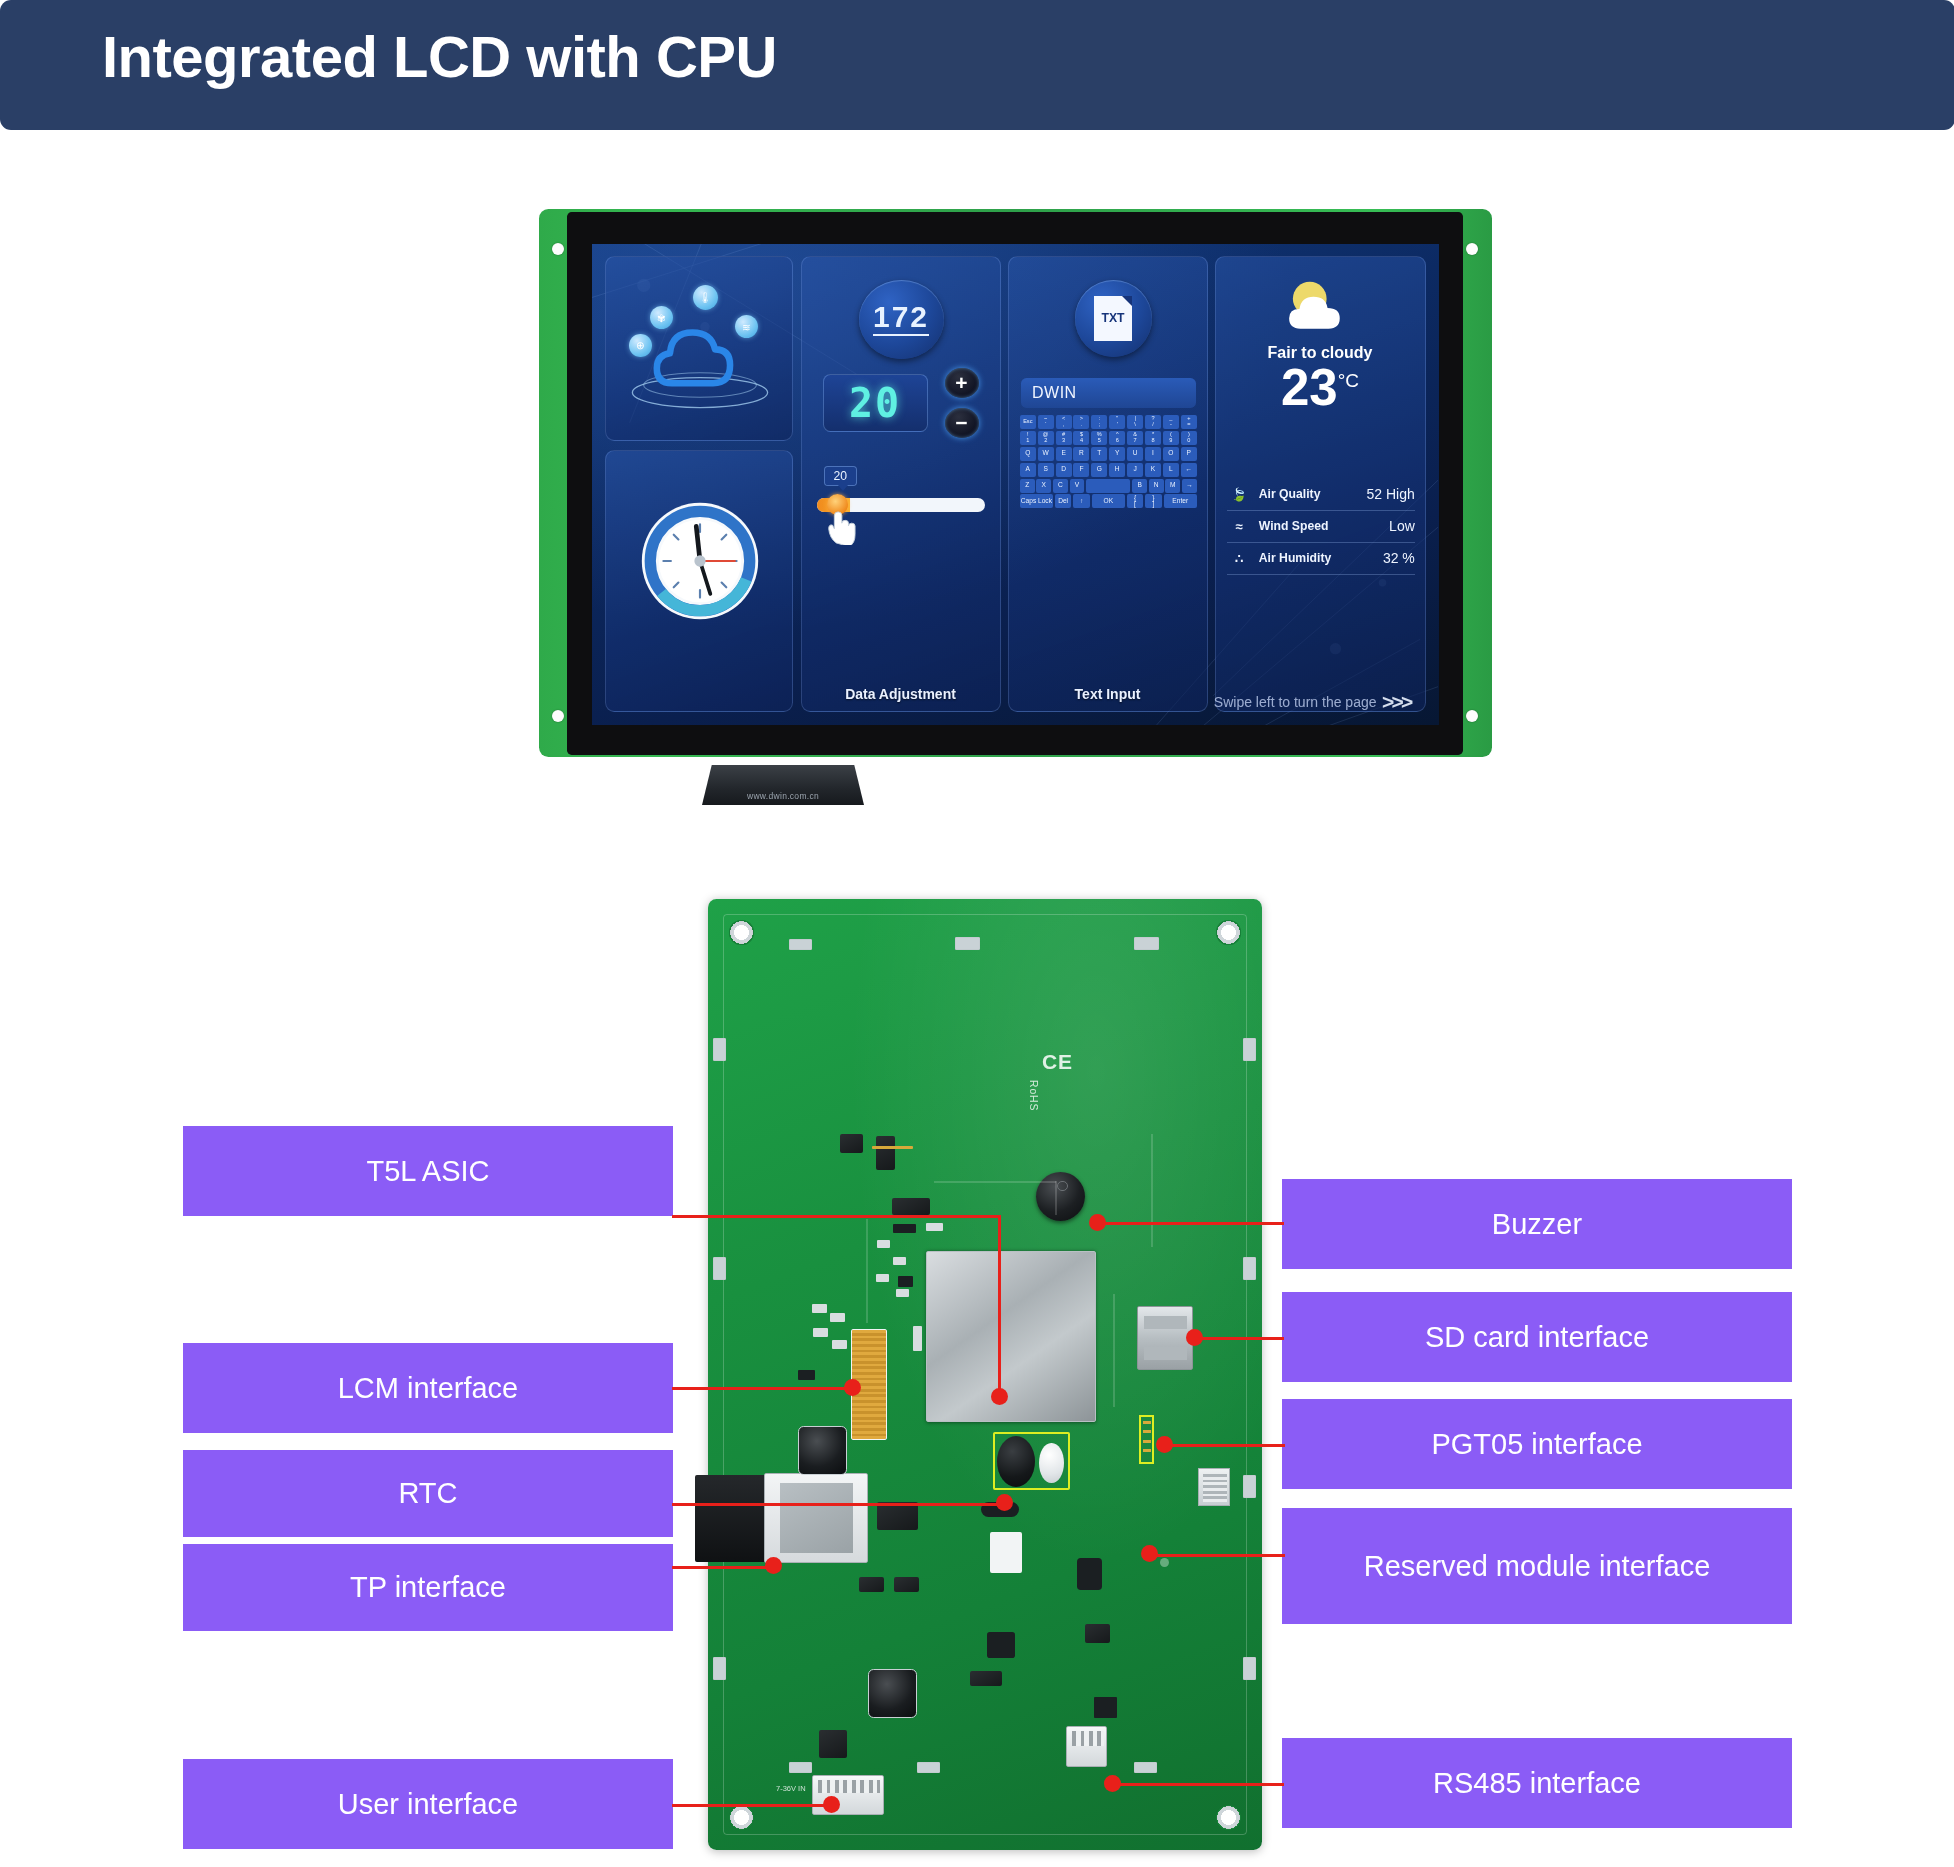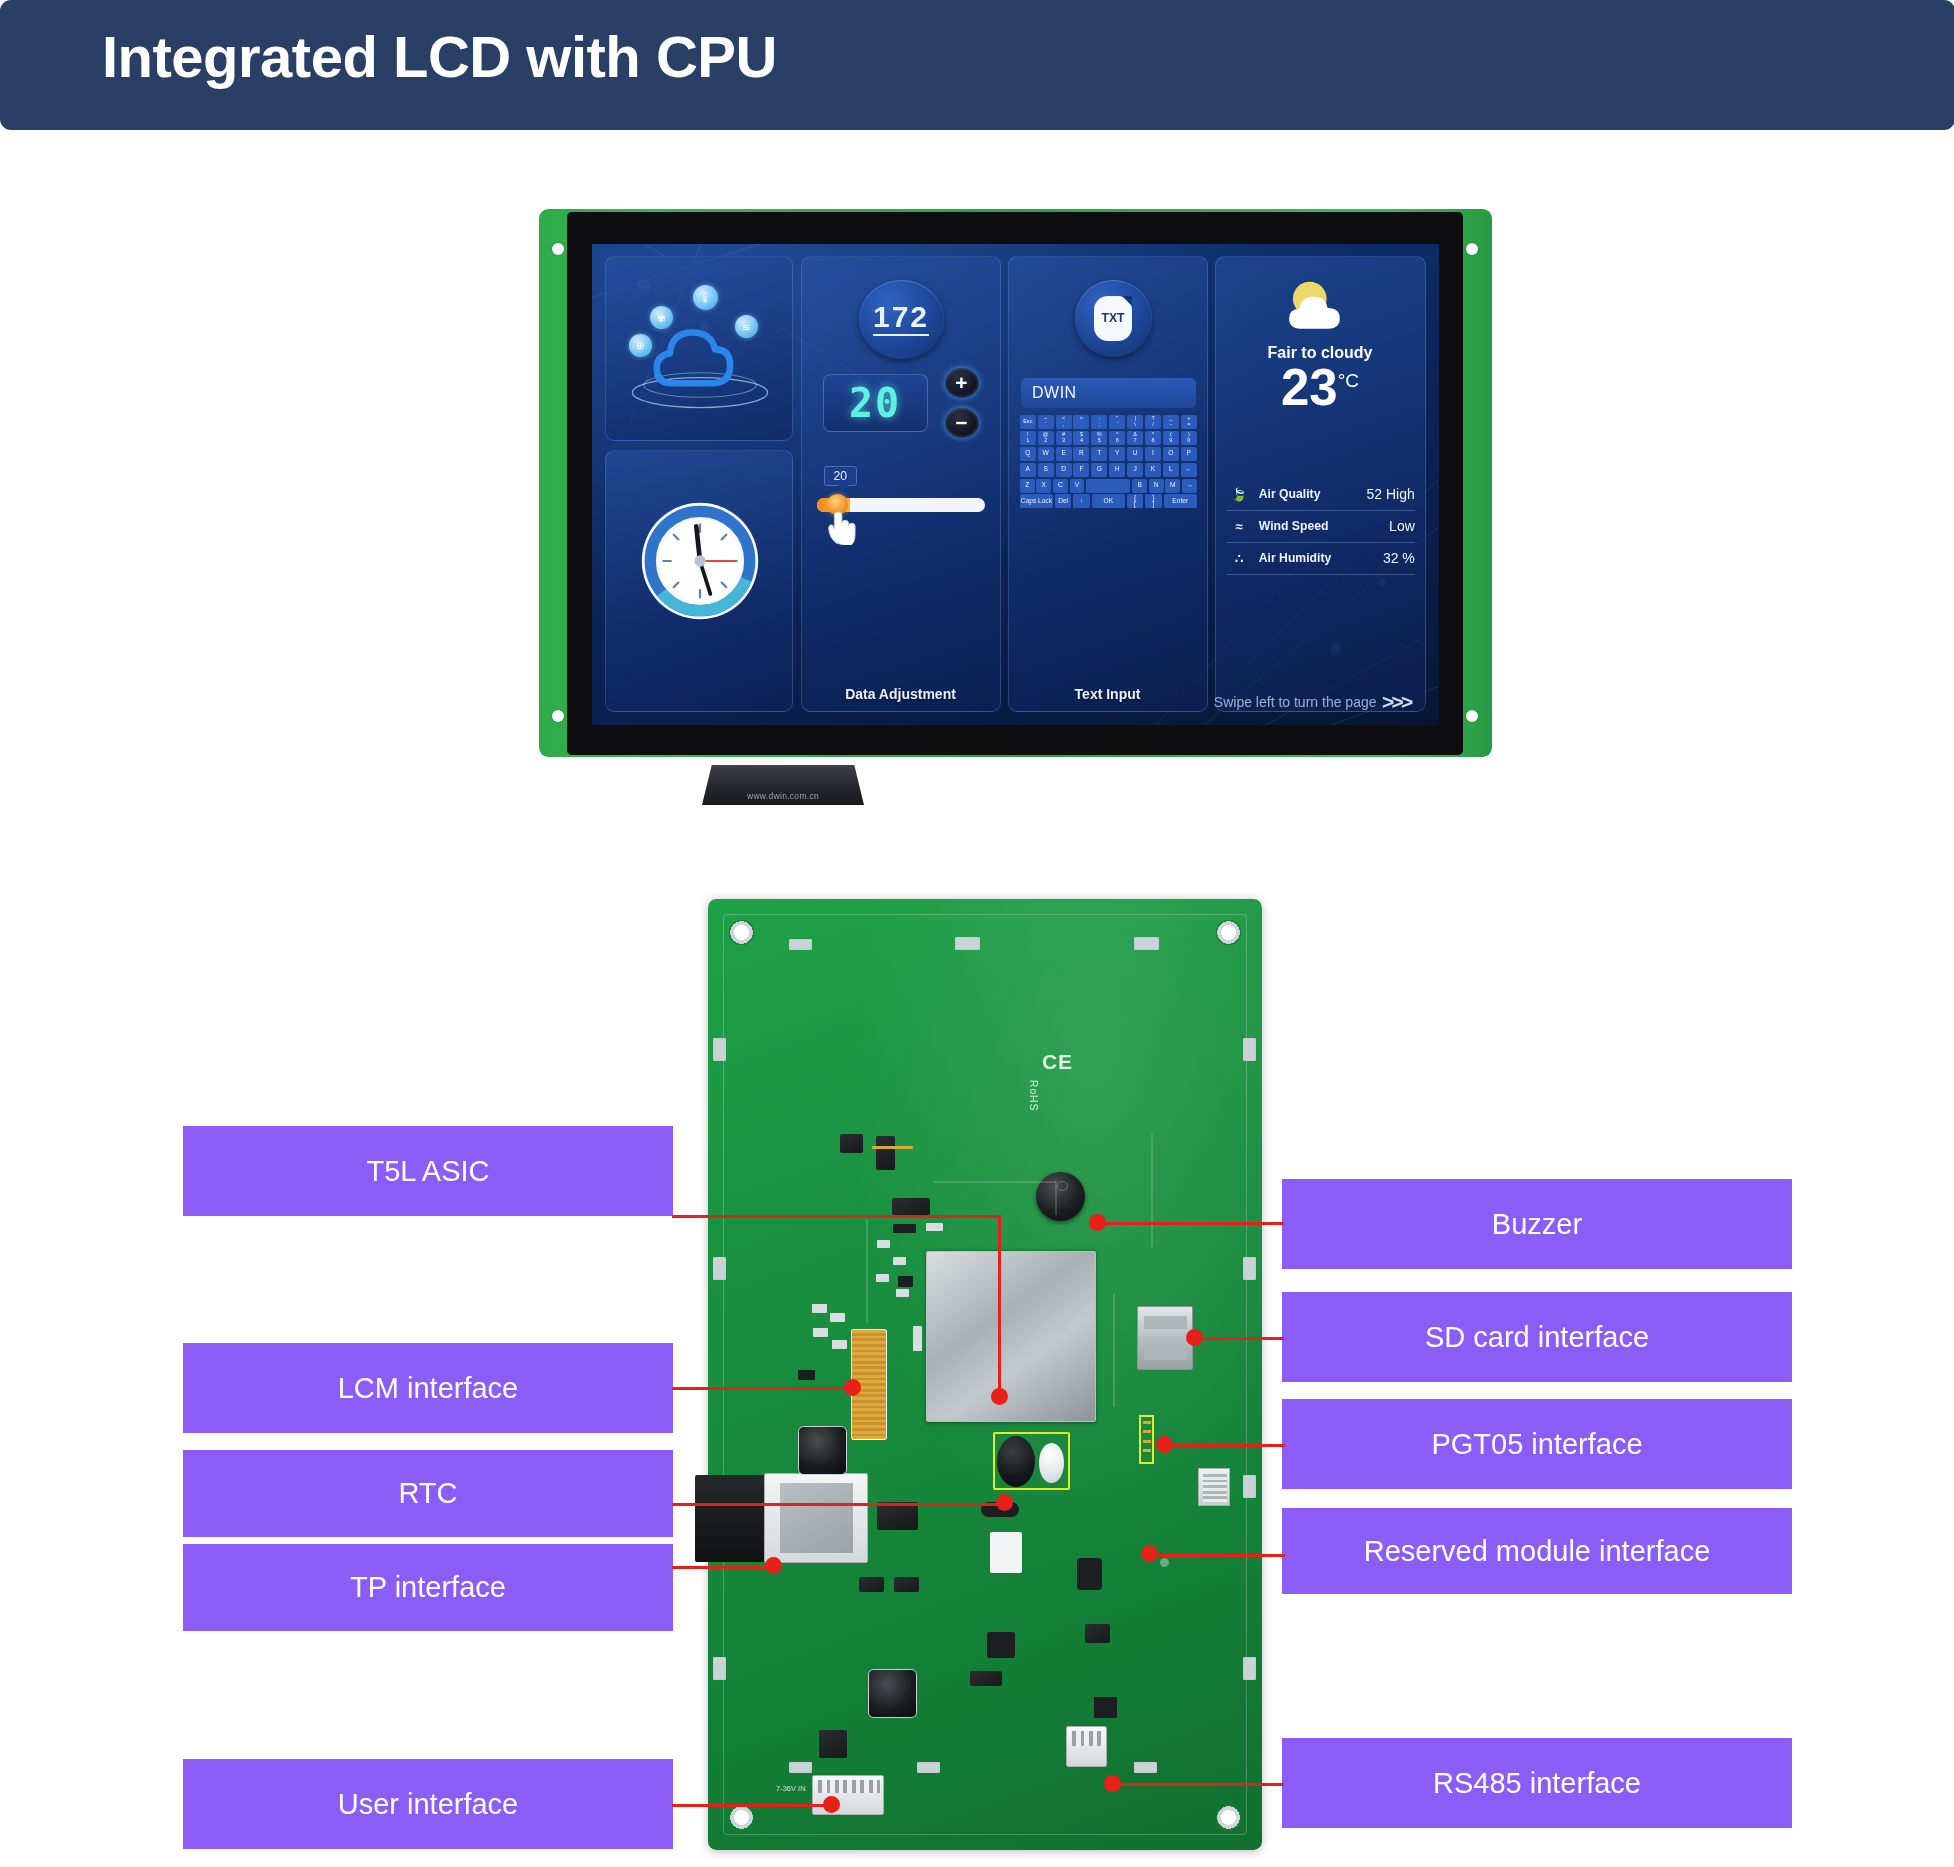--- a/index.html
+++ b/index.html
@@ -86,21 +86,21 @@
     box-shadow: 0 2.8px 6.6px rgba(0,0,0,.45), inset 0 0.9px 0.9px rgba(160,200,255,.35);
     display: flex; align-items: center; justify-content: center;
   }
   .btn-123 { left: 57px; top: 22.6px; width: 85px; height: 79px; }
   .btn-123 span {
     color: #e8f2ff; font-size: 30px; font-weight: 700; letter-spacing: 1.9px;
     border-bottom: 2.8px solid #e8f2ff; padding-bottom: 1.9px; line-height: 1;
   }
   .btn-txt { left: 66px; top: 22.6px; width: 77px; height: 77px; }
   .txt-doc {
-    width: 38px; height: 45px; background: #f4f8ff; border-radius: 14px;
+    width: 38px; height: 45px; background: #f4f8ff; border-radius: 0;
     position: relative; display: flex; align-items: center; justify-content: center;
     color: #16347a; font-size: 12.2px; font-weight: 700;
   }
   .txt-doc::after {
     content: ""; position: absolute; right: 0; top: 0;
     border-width: 0 10.4px 10.4px 0; border-style: solid;
     border-color: transparent #16347a transparent transparent;
   }
 
   .num-display {
@@ -771,21 +771,21 @@
   </div>
   <div class="lead" style="left:1194px;top:1337px;width:90px;"></div>
   <div class="lead-dot" style="left:1186px;top:1329px;"></div>
 
   <div class="label-box" id="lbl-pgt" style="left:1282px;top:1399px;width:510px;height:90px;">
     <span>PGT05 interface</span>
   </div>
   <div class="lead" style="left:1164px;top:1444px;width:121px;"></div>
   <div class="lead-dot" style="left:1156px;top:1436px;"></div>
 
-  <div class="label-box" id="lbl-res" style="left:1282px;top:1508px;width:510px;height:86px;">
+  <div class="label-box" id="lbl-res" style="left:1282px;top:1508px;width:510px;height:116px;">
     <span>Reserved module interface</span>
   </div>
   <div class="lead" style="left:1149px;top:1554px;width:136px;"></div>
   <div class="lead-dot" style="left:1141px;top:1545px;"></div>
 
   <div class="label-box" id="lbl-rs485" style="left:1282px;top:1738px;width:510px;height:90px;">
     <span>RS485 interface</span>
   </div>
   <div class="lead" style="left:1111px;top:1783px;width:173px;"></div>
   <div class="lead-dot" style="left:1104px;top:1775px;"></div>

